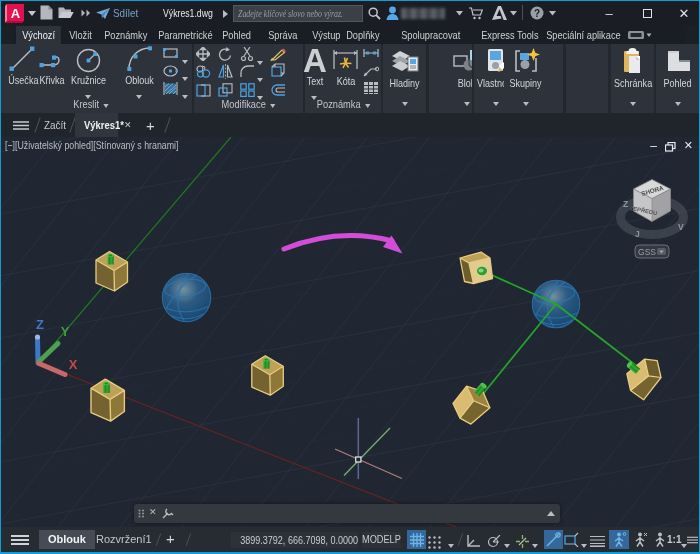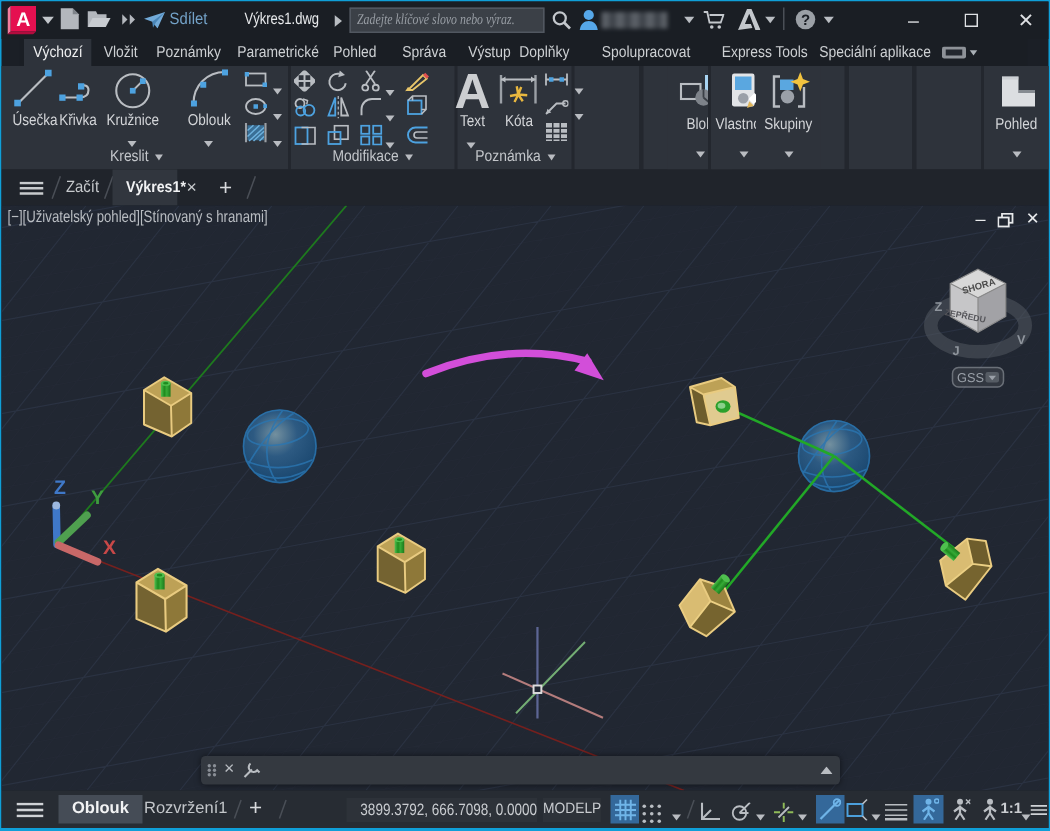--- a/index.html
+++ b/index.html
@@ -275,20 +275,34 @@
         <path d="M1 12l3.5-1L2 8.5z" fill="#b9bdc2"></path>
       </svg>
     <div class="abs" style="left:382px;top:23px"><span class="darr"></span></div>
     <svg class="abs" style="left:362px;top:37px" width="16" height="14" viewBox="0 0 16 14">
         <rect x="1" y="1" width="14" height="12" fill="#b9bdc2"></rect>
         <path d="M1 4.5h14M1 8h14M1 11.5h14M5.5 1v12M10.5 1v12" stroke="#2e333b" stroke-width="1"></path>
       </svg>
     <div class="panel-label" style="left:305px;width:75px">Poznámka <span class="darr" style="margin-left:2px"></span></div>
     <div class="psep" style="left:380px;width:2px"></div>
 
+    <div class="cpanel" style="left:382px;width:43px">
+      <div class="cicon">
+          <svg width="30" height="26" viewBox="0 0 30 26">
+        <path d="M2 8l8-5 10 5-8 5z" fill="#cfd2d6"></path>
+            <path d="M2 13l8-5 10 5-8 5z" fill="#9da2a8"></path>
+            <path d="M2 18l8-5 10 5-8 5z" fill="#caccd0"></path>
+        <rect x="18" y="9" width="10" height="14" fill="#e8eaec" stroke="#7a7f86"></rect>
+            <rect x="20" y="11" width="6" height="5" fill="#56a7e8"></rect>
+            <path d="M20 18h6M20 20h6" stroke="#7a7f86" stroke-width="1"></path>
+          </svg>
+        </div>
+      <div class="clabel">Hladiny</div>
+        <div class="carrow"><span class="darr"></span></div>
+    </div>
     <div class="cgap" style="left:425px"></div>
     <div class="cpanel" style="left:444px;width:43px">
       <div class="cicon">
           <svg width="30" height="26" viewBox="0 0 30 26">
         <path d="M18 2h7l4 4v12h-11z" fill="#a8d4f2"></path>
             <path d="M25 2v4h4" fill="none" stroke="#6aa5cc" stroke-width="1"></path>
         <rect x="2" y="8" width="13" height="10" fill="none" stroke="#b9bdc2" stroke-width="1.4"></rect>
             <circle cx="17" cy="17" r="5.5" fill="#7e838a"></circle>
             <path d="M17 17V11.5M17 17l4 3.5" stroke="#3a3f46" stroke-width="1.2"></path>
           </svg>
@@ -318,20 +332,33 @@
         <rect x="8" y="5" width="9" height="7" fill="#5aa7e0"></rect>
             <circle cx="13" cy="16.5" r="4.5" fill="#9ba0a8"></circle>
         <path d="M21.5 0l1.8 4.7L28 6.5l-4.7 1.8L21.5 13l-1.8-4.7L15 6.5l4.7-1.8z" fill="#f2c33f"></path>
           </svg>
         </div>
       <div class="clabel">Skupiny</div>
         <div class="carrow"><span class="darr"></span></div>
     </div>
     <div class="cgap" style="left:562px"></div>
     <div class="cgap" style="left:607px"></div>
+    <div class="cpanel" style="left:610px;width:43px">
+      <div class="cicon">
+          <svg width="24" height="27" viewBox="0 0 24 27">
+        <rect x="3" y="3" width="15" height="21" rx="1" fill="#dfb55e"></rect>
+            <path d="M7.5 3a3 2.2 0 0 1 8 0h2v3h-12V3z" fill="#f0f1f3"></path>
+        <path d="M8 8h11l0 17H8z" fill="#e8eaed"></path>
+            <path d="M15 8h4l-0 4h-4z" fill="#c8ccd1"></path>
+            <path d="M19 8l-4 0 4 4z" fill="#ffffff"></path>
+          </svg>
+        </div>
+      <div class="clabel">Schránka</div>
+        <div class="carrow"><span class="darr"></span></div>
+    </div>
     <div class="cgap" style="left:653px"></div>
     <div class="cpanel" style="left:655px;width:43px">
       <div class="cicon">
           <svg width="28" height="24" viewBox="0 0 28 24">
         <path d="M4 2h11v11h11v9H4z" fill="#dcdee1"></path>
             <path d="M4 2h11v2H4zM15 11h11v2H15z" fill="#c2c6cb" opacity="0.6"></path>
           </svg>
         </div>
       <div class="clabel">Pohled</div>
         <div class="carrow"><span class="darr"></span></div>

